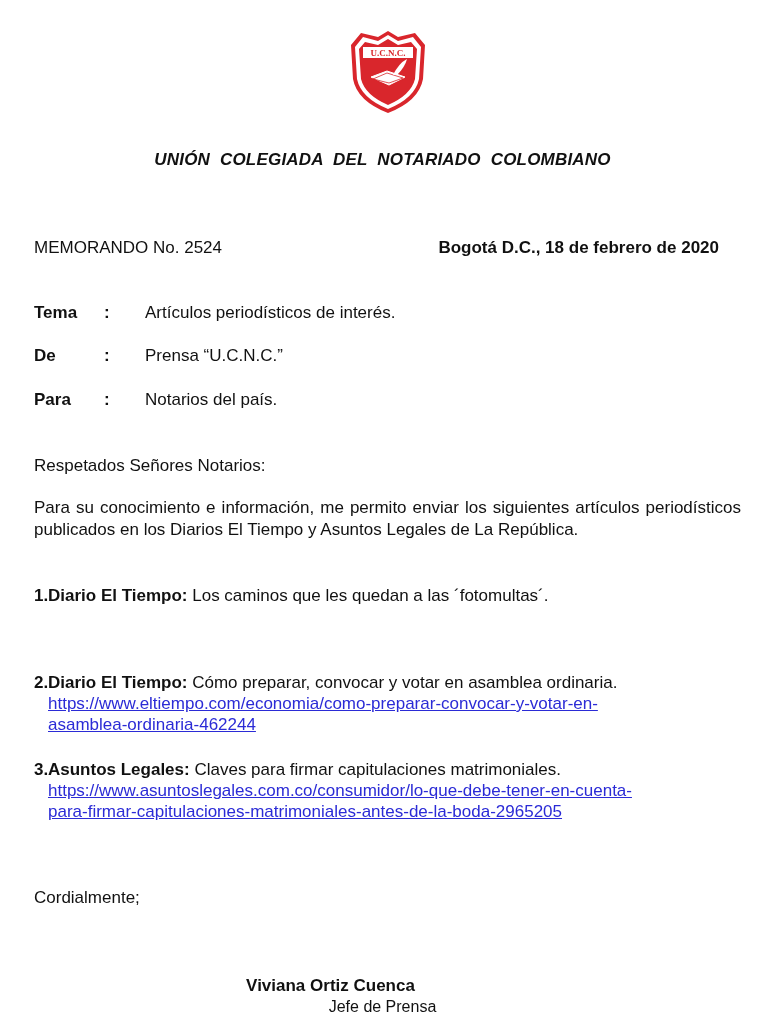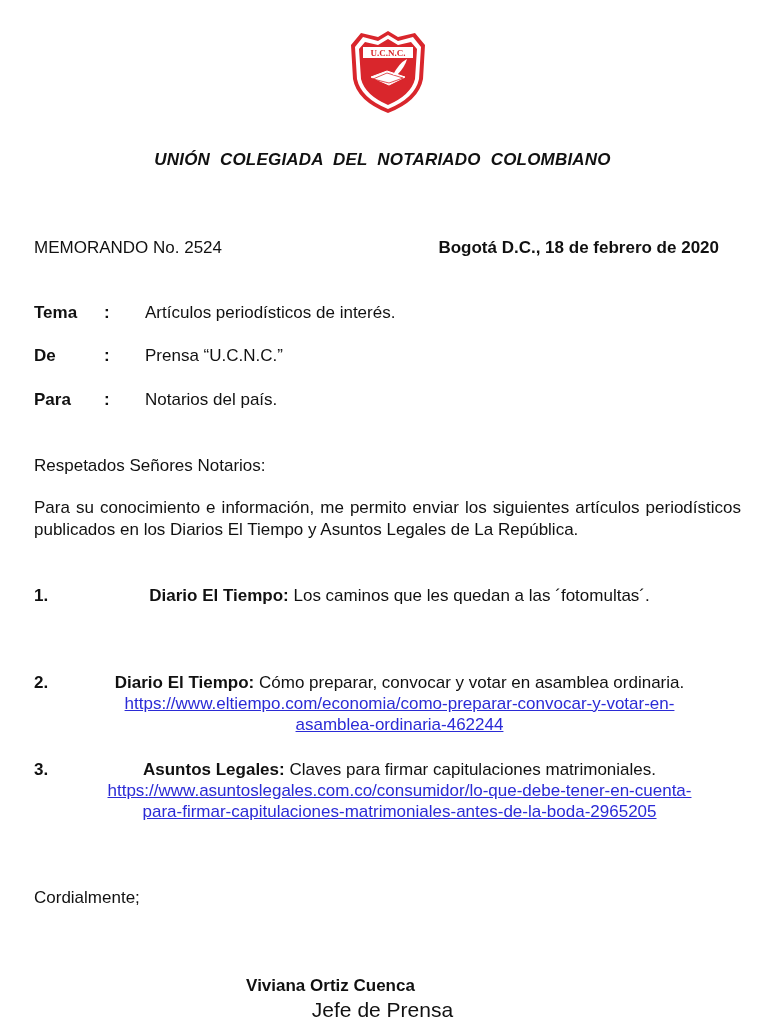--- a/index.html
+++ b/index.html
@@ -1,44 +1,44 @@
 <!DOCTYPE html>
 <html><head>
   <meta charset="utf-8">
   <style>
     html, body { margin: 0; padding: 0; background: #ffffff; }
     body {
       width: 765px; height: 1024px; position: relative; overflow: hidden;
       font-family: "Liberation Sans", sans-serif; color: #111111;
     }
-    .abs { position: absolute; text-align: center; }
+    .abs { position: absolute; }
     .logo { left: 349px; top: 29px; width: 78px; height: 86px; }
     .org-title {
       left: 0; width: 765px; top: 150px; text-align: center;
       font-weight: bold; font-size: 17px; word-spacing: 5px; letter-spacing: 0.2px; font-style: italic;
     }
     .memo-no { left: 34px; top: 238px; font-weight: normal; font-size: 17px; }
     .memo-date { right: 46px; top: 238px; font-weight: bold; font-size: 17px; }
     .field { left: 34px; font-size: 17px; }
     .field .lbl { position: absolute; left: 0; font-weight: bold; }
     .field .colon { position: absolute; left: 70px; font-weight: bold; }
     .field .val { position: absolute; left: 111px; white-space: nowrap; }
     .greeting { left: 34px; top: 456px; font-size: 17px; }
     .intro {
       left: 34px; top: 497px; width: 707px; font-size: 17px; line-height: 22px;
       text-align: justify;
     }
     .item { left: 34px; font-size: 17px; line-height: 21px; width: 710px; }
     .item .num { position: absolute; left: 0; top: 0; font-weight: bold; }
-    .item .body { margin-left: 21px; }
+    .item .body { margin-left: 14px; }
     .item .src { font-weight: bold; }
     .item a { color: #2b2bd6; text-decoration: underline; display: block; }
     .closing { left: 34px; top: 888px; font-size: 17px; }
     .sig-name { left: 0; width: 661px; top: 976px; text-align: center; font-weight: bold; font-size: 17px; }
-    .sig-role { left: 0; width: 765px; top: 998px; text-align: center; font-size: 21px; }
+    .sig-role { left: 0; width: 765px; top: 998px; text-align: center; font-size: 16px; }
   </style>
 </head>
 <body>
 
 <div class="abs logo">
   <svg width="78" height="86" viewBox="0 0 78 86">
     <path d="M39 2 L49 8 L66 4 L76 16 L74 50 Q70 72 39 84 Q8 72 4 50 L2 16 L12 4 L29 8 Z" fill="#d9262c"></path>
     <path d="M39 6 L49 12 L64 8 L72 18 L70 50 Q66 69 39 80 Q12 69 8 50 L6 18 L14 8 L29 12 Z" fill="#ffffff"></path>
     <path d="M39 10 L49 16 L62 13 L68 20 L66 50 Q62 66 39 76 Q16 66 12 50 L10 20 L16 13 L29 16 Z" fill="#d9262c"></path>
     <rect x="14" y="18" width="50" height="11" fill="#ffffff"></rect>

